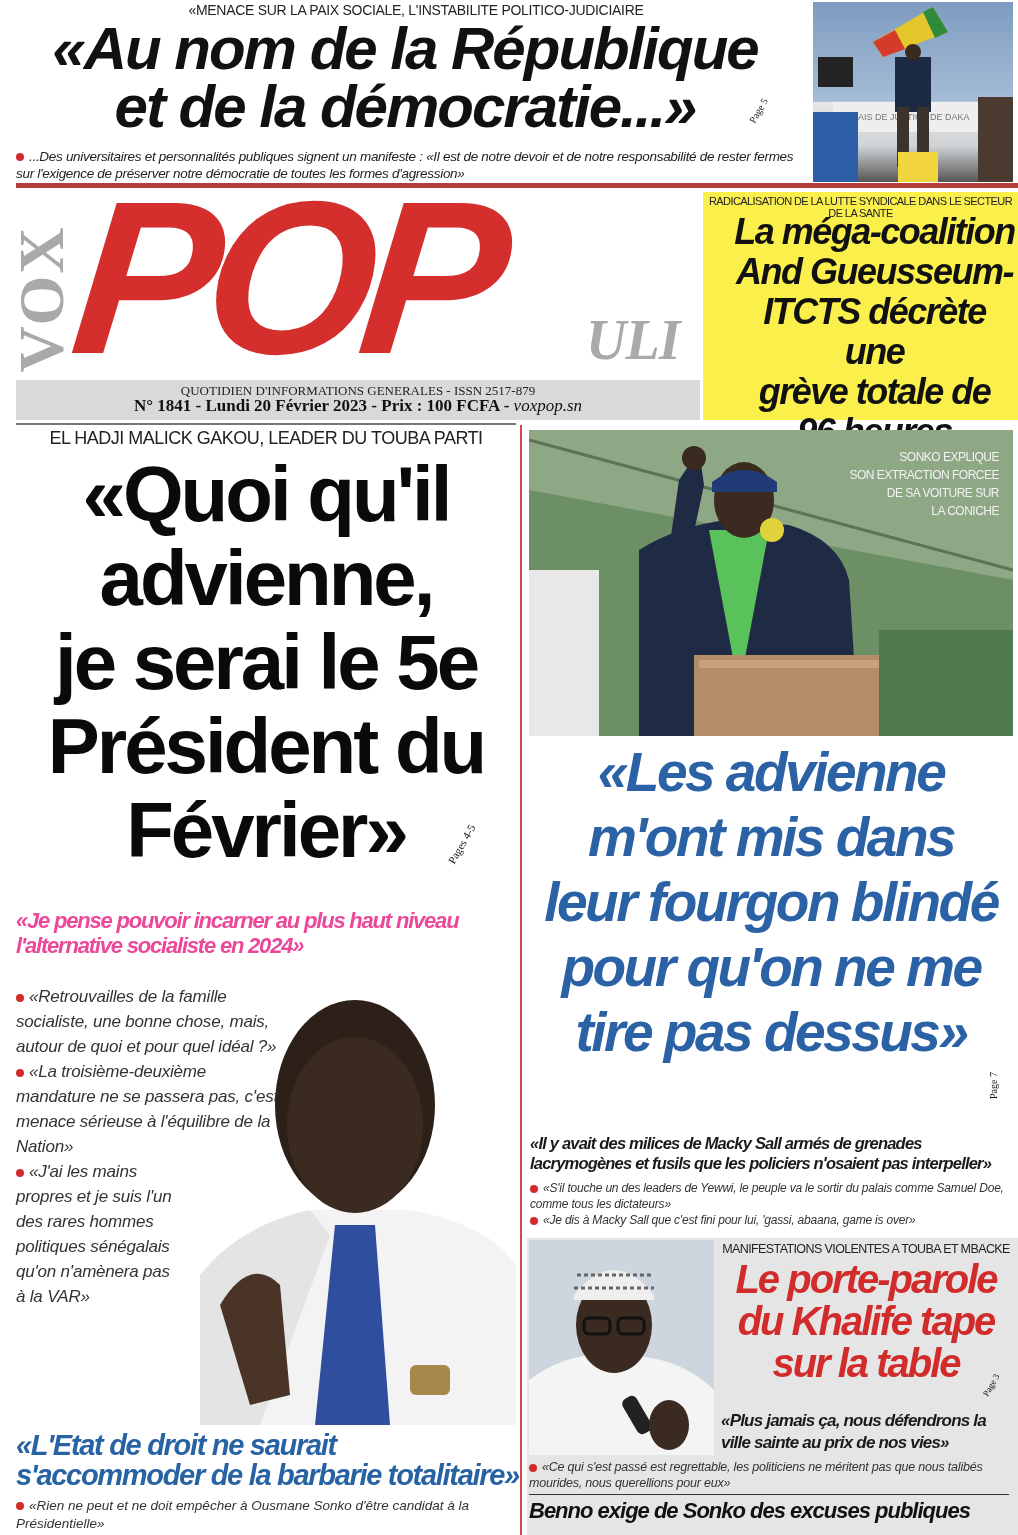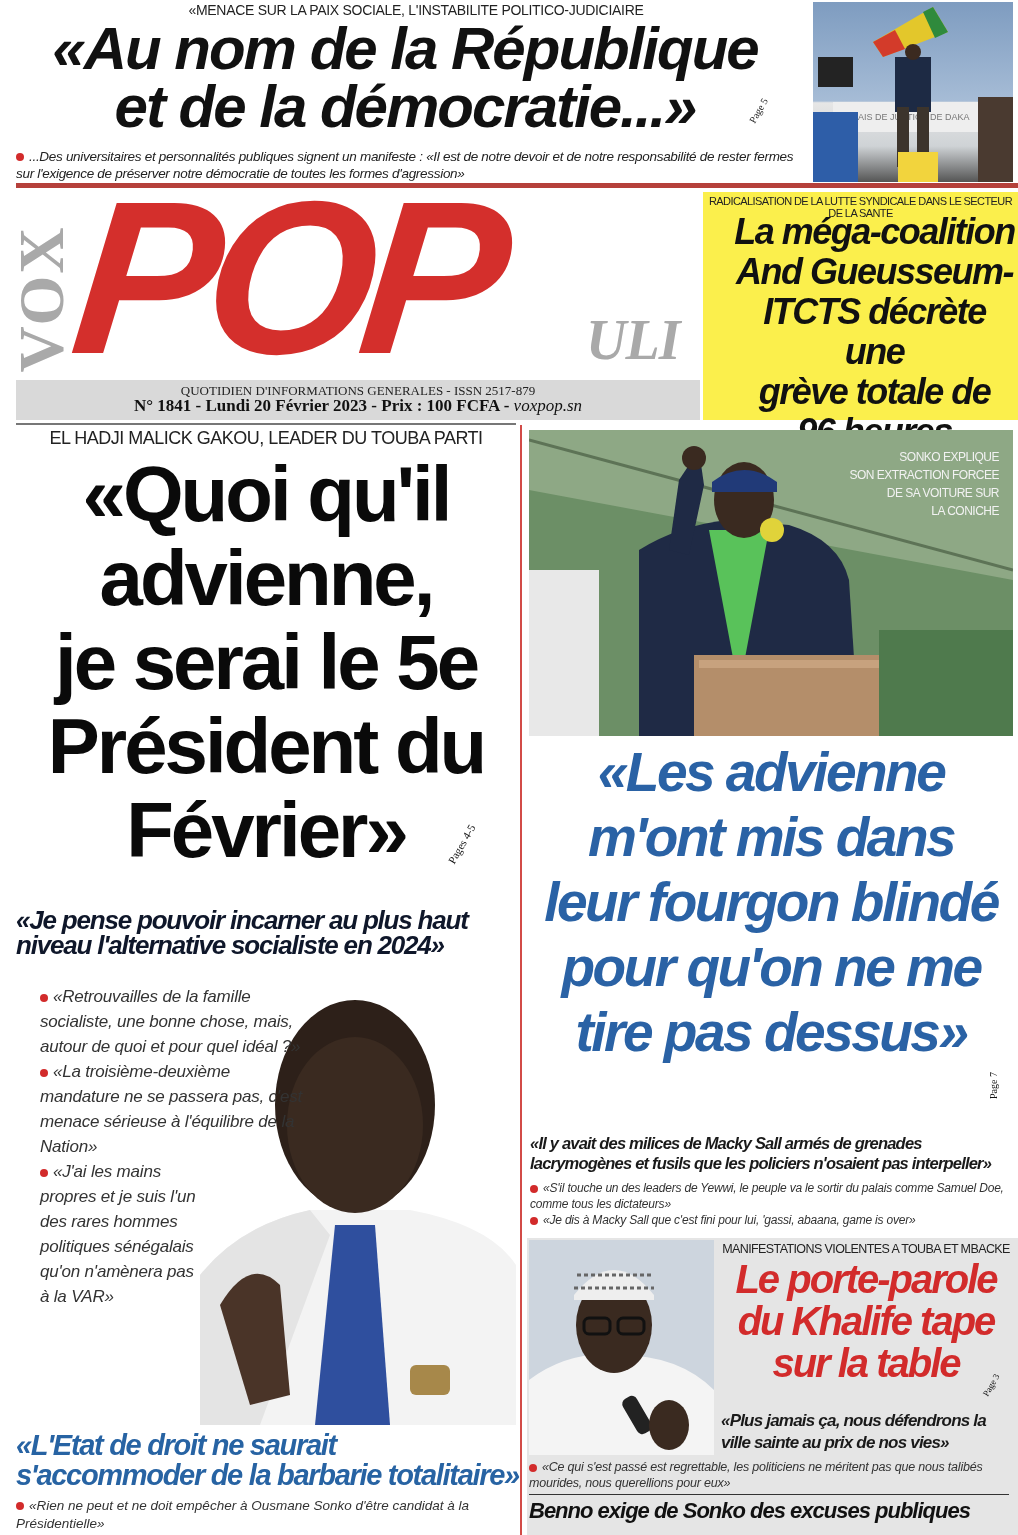--- a/index.html
+++ b/index.html
@@ -31,23 +31,23 @@
   #yellow-box { left: 703px; top: 192px; width: 315px; height: 228px; background: #fbef4c; }
   #yb-kicker { left: 0; top: 3px; width: 315px; text-align: center; font-size: 11px; letter-spacing: -0.6px; color: #222; }
   #yb-headline { left: 0; top: 20px; width: 315px; text-align: center; font-weight: bold; font-style: italic; font-size: 36px; line-height: 40px; letter-spacing: -1.5px; color: #111; padding-left: 28px; }
 
   
   #mid-rule { left: 16px; top: 423px; width: 500px; height: 2px; background: #777; }
   #col-divider { left: 520px; top: 425px; width: 2px; height: 1110px; background: #d24b47; }
   #gakou-kicker { left: 16px; top: 428px; width: 500px; text-align: center; font-size: 18px; color: #222; letter-spacing: -0.5px; }
   #gakou-headline { left: 16px; top: 452px; width: 500px; text-align: center; font-weight: bold; font-size: 78px; line-height: 84px; letter-spacing: -3px; color: #0a0a0a; }
   #gakou-pages { left: 440px; top: 838px; font-family: "Liberation Serif", serif; font-size: 11px; transform: rotate(-60deg); }
-  #gakou-sub { left: 16px; top: 908px; width: 500px; font-weight: bold; font-style: italic; font-size: 26px; line-height: 25px; letter-spacing: -1.2px; color: #0f172a; }
+  #gakou-sub { left: 16px; top: 908px; width: 500px; font-weight: bold; font-style: italic; font-size: 22px; line-height: 25px; letter-spacing: -1.2px; color: #ec4899; }
   #gakou-photo { left: 200px; top: 975px; width: 316px; height: 450px; overflow: hidden; }
-  #gakou-bullets { left: 16px; top: 984px; width: 270px; font-style: italic; font-size: 17px; line-height: 25px; color: #333; letter-spacing: -0.2px; margin-left: 24px; }
+  #gakou-bullets { left: 16px; top: 984px; width: 270px; font-style: italic; font-size: 17px; line-height: 25px; color: #333; letter-spacing: -0.2px; }
   #gakou-bullets .item { display: block; }
   #gakou-b3 { width: 160px; }
   #etat-headline { left: 16px; top: 1430px; width: 510px; font-weight: bold; font-style: italic; font-size: 29px; line-height: 30px; letter-spacing: -1.3px; color: #2763a3; }
   #etat-bullet { left: 16px; top: 1497px; width: 510px; font-style: italic; font-size: 13.5px; line-height: 18px; color: #333; }
 
   
   #sonko-photo { left: 529px; top: 430px; width: 484px; height: 306px; overflow: hidden; background: #5b7e59; }
   #sonko-caption { right: 14px; top: 18px; text-align: right; font-size: 12px; line-height: 18px; color: #f2f2f2; letter-spacing: -0.5px; }
   #sonko-headline { left: 529px; top: 740px; width: 484px; text-align: center; font-weight: bold; font-style: italic; font-size: 55px; line-height: 65px; letter-spacing: -2.5px; color: #2a62a5; }
   #sonko-page { left: 980px; top: 1080px; font-family: "Liberation Serif", serif; font-size: 10px; transform: rotate(-90deg); }

